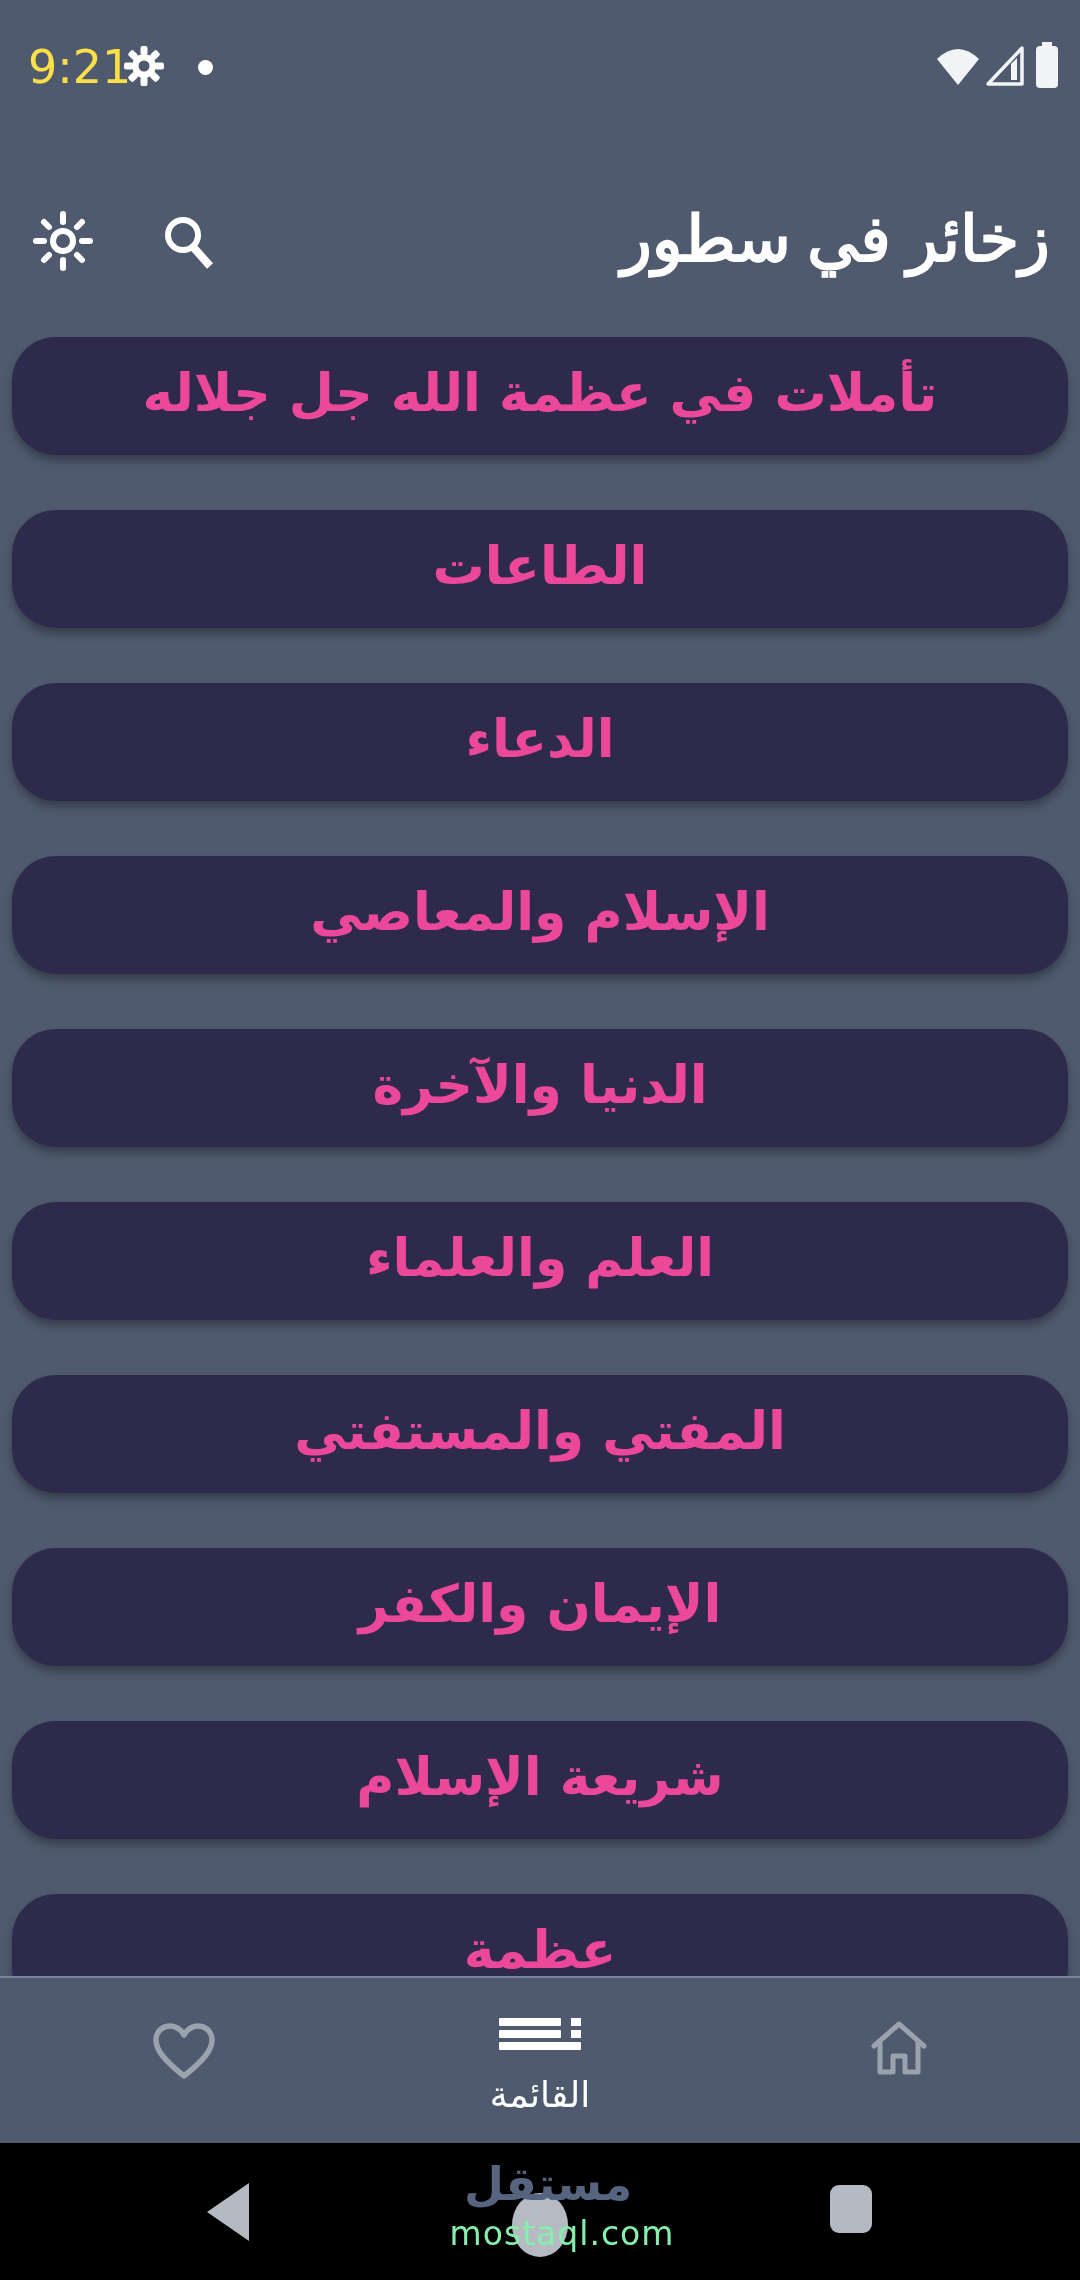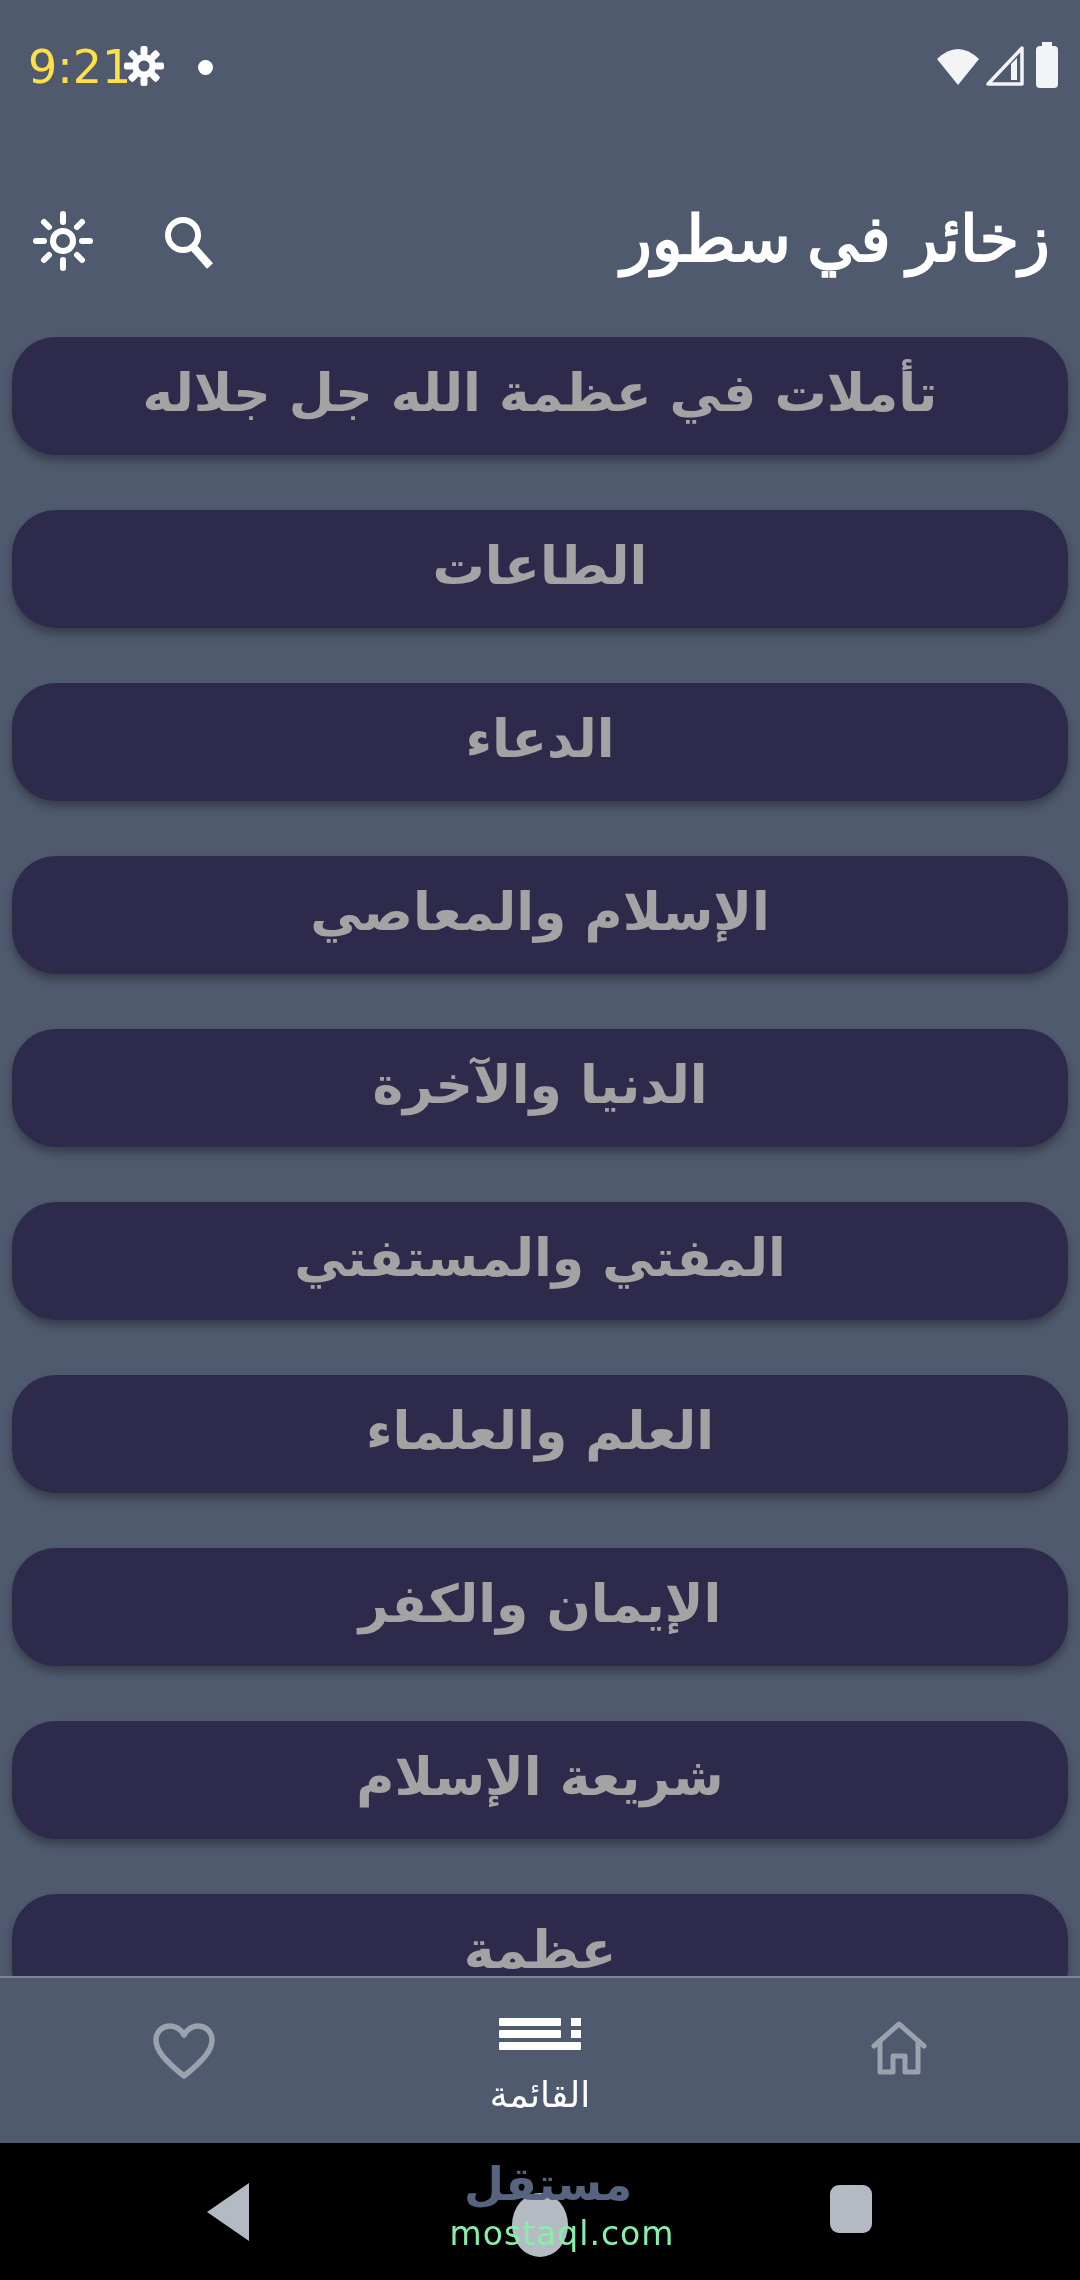--- a/index.html
+++ b/index.html
@@ -28,21 +28,21 @@
   }
   
   .cat-list{position:absolute;top:337px;left:0;width:1080px;}
   .cat-btn{
     width:1056px;height:118px;margin:0 12px 55px 12px;
     background:#2e2a4c;border-radius:44px;
     box-shadow:0 6px 9px rgba(0,0,0,0.30);
     display:flex;align-items:center;justify-content:center;
   }
   .cat-btn span{
-    color:#a3a3a3;font-size:52px;font-weight:bold;direction:rtl;text-align:center;
+    color:#ec4899;font-size:52px;font-weight:bold;direction:rtl;text-align:center;
     padding-bottom:6px;
   }
   
   .app-nav{
     position:absolute;top:1976px;left:0;width:1080px;height:167px;
     background:#4f5a6e;border-top:2px solid rgba(205,210,220,0.35);
   }
   .nav-heart{position:absolute;left:150px;top:44px;width:68px;height:60px;}
   .nav-home{position:absolute;left:868px;top:42px;width:62px;height:56px;}
   .nav-menu{position:absolute;left:499px;top:40px;width:82px;height:32px;}
@@ -153,24 +153,24 @@
     <div class="cat-btn">
       <span>الدعاء</span>
     </div>
     <div class="cat-btn">
       <span>الإسلام والمعاصي</span>
     </div>
     <div class="cat-btn">
       <span>الدنيا والآخرة</span>
     </div>
     <div class="cat-btn">
+      <span>العلم والعلماء</span>
+    </div>
+    <div class="cat-btn">
       <span>المفتي والمستفتي</span>
-    </div>
-    <div class="cat-btn">
-      <span>العلم والعلماء</span>
     </div>
     <div class="cat-btn">
       <span>الإيمان والكفر</span>
     </div>
     <div class="cat-btn">
       <span>شريعة الإسلام</span>
     </div>
     <div class="cat-btn">
       <span>عظمة</span>
     </div>

